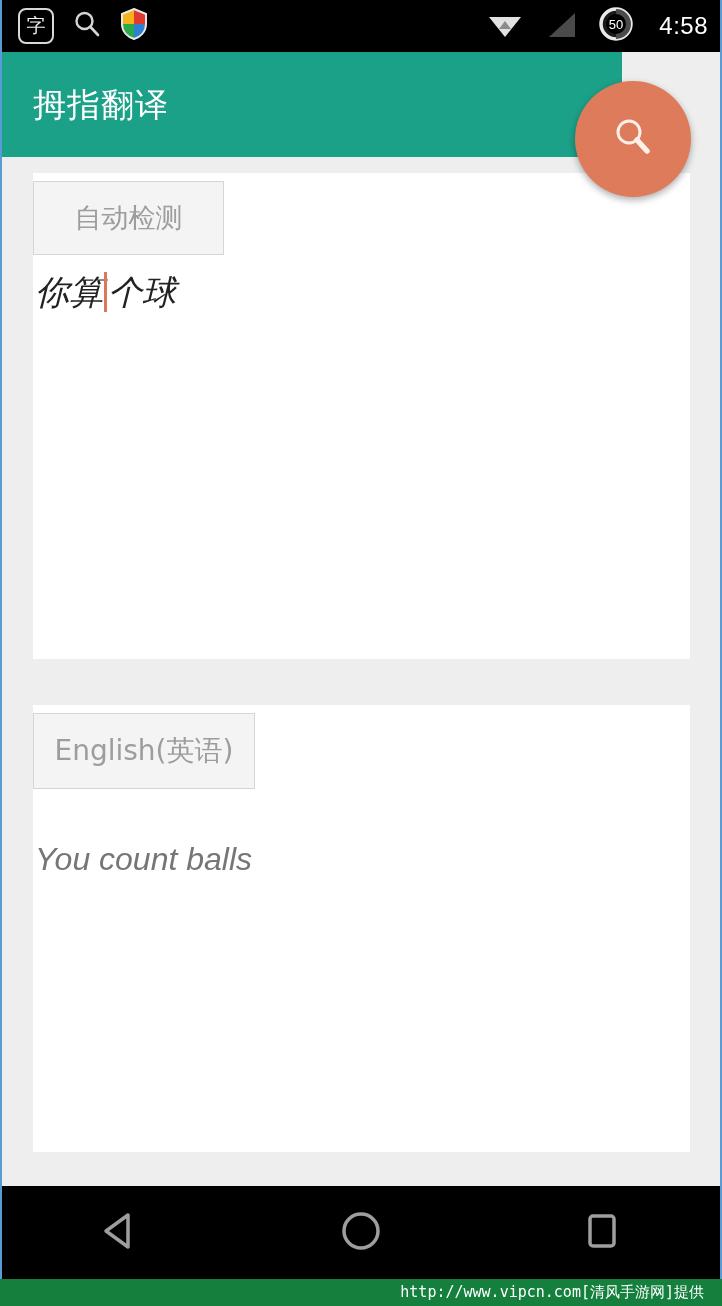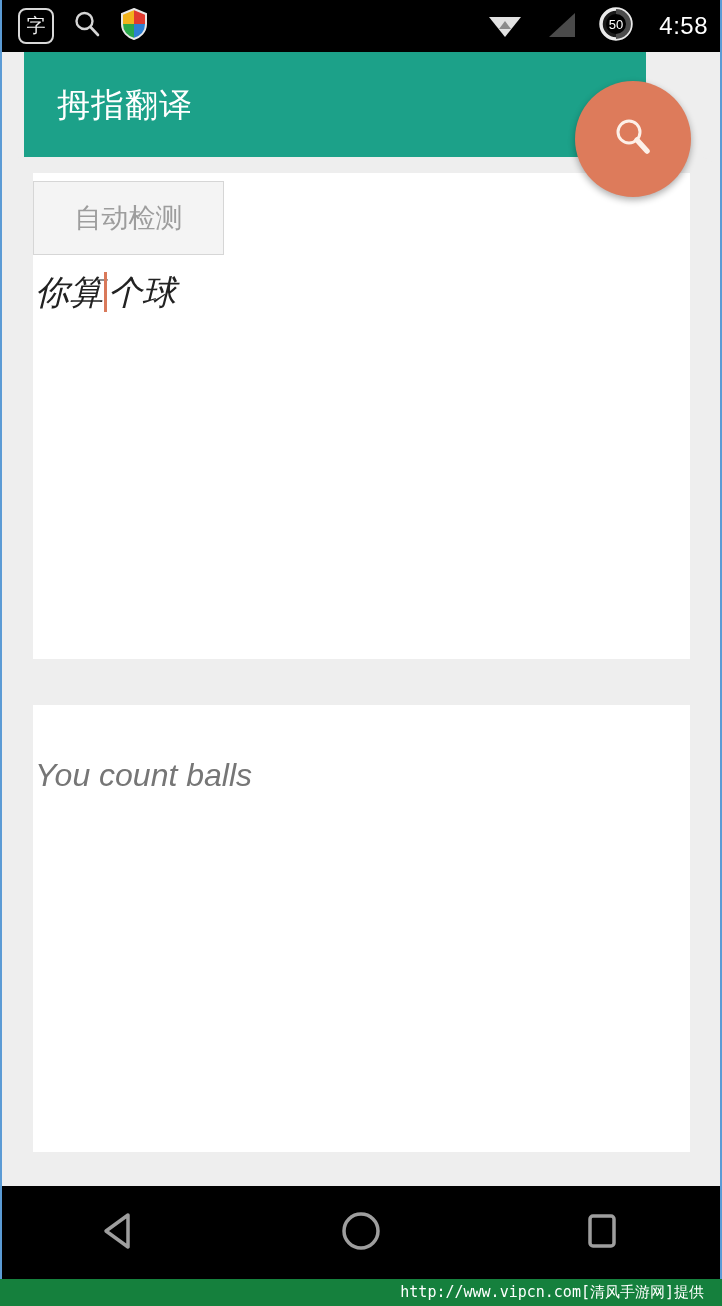--- a/index.html
+++ b/index.html
@@ -62,21 +62,20 @@
     padding-left: 4px;
   }
 
   
   #app-bar {
     position: absolute;
     left: 0; top: 52px;
     width: 622px;
     height: 105px;
     background: #1ca189;
-    margin-left: 24px;
   }
   #app-title {
     position: absolute;
     left: 33px;
     top: 31px;
     color: #ffffff;
     font-size: 33px;
     letter-spacing: 1px;
     font-family: "DejaVu Sans", sans-serif;
     font-weight: normal;
@@ -294,20 +293,21 @@
   <div id="content">
 
     <div class="card" id="source-card">
       <div class="lang-button" id="source-lang-button">自动检测</div>
       <div class="text-area">
         <div id="source-text"><span>你算</span><span class="caret"></span><span>个球</span></div>
       </div>
     </div>
 
     <div class="card" id="target-card">
+      <div class="lang-button" id="target-lang-button">English(英语)</div>
       <div class="text-area">
         <div id="target-text">You count balls</div>
       </div>
     </div>
 
   </div>
 
   <div id="nav-bar">
     <div class="nav-slot">
       <span>

